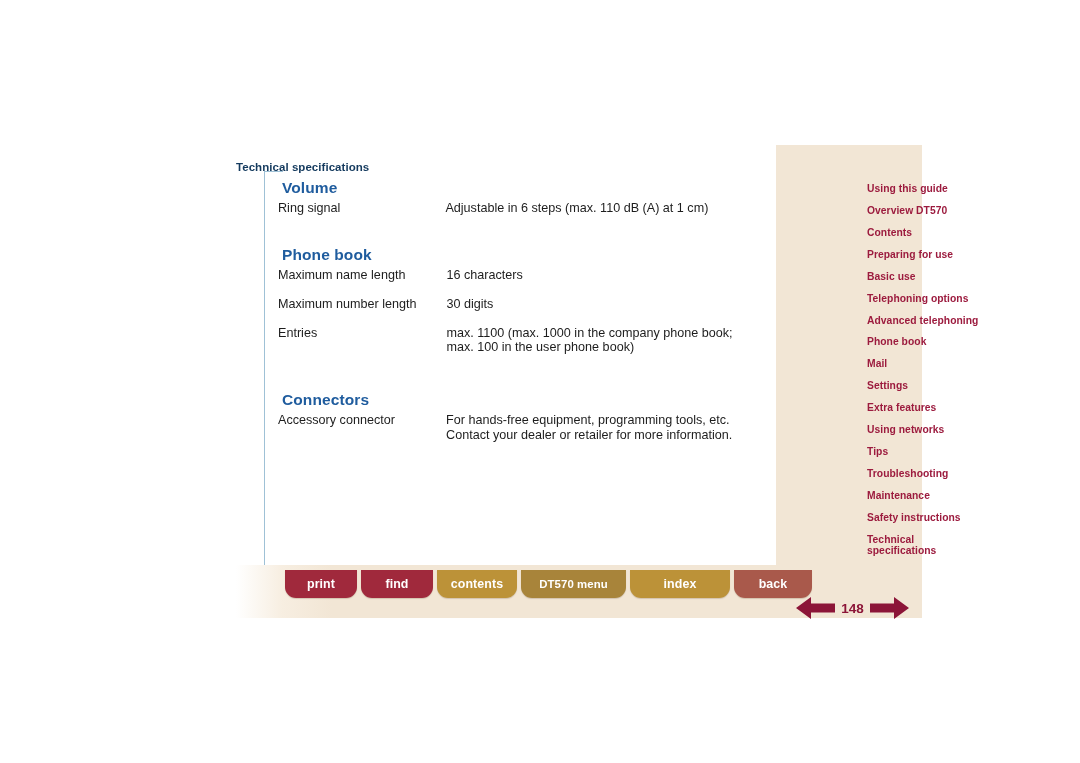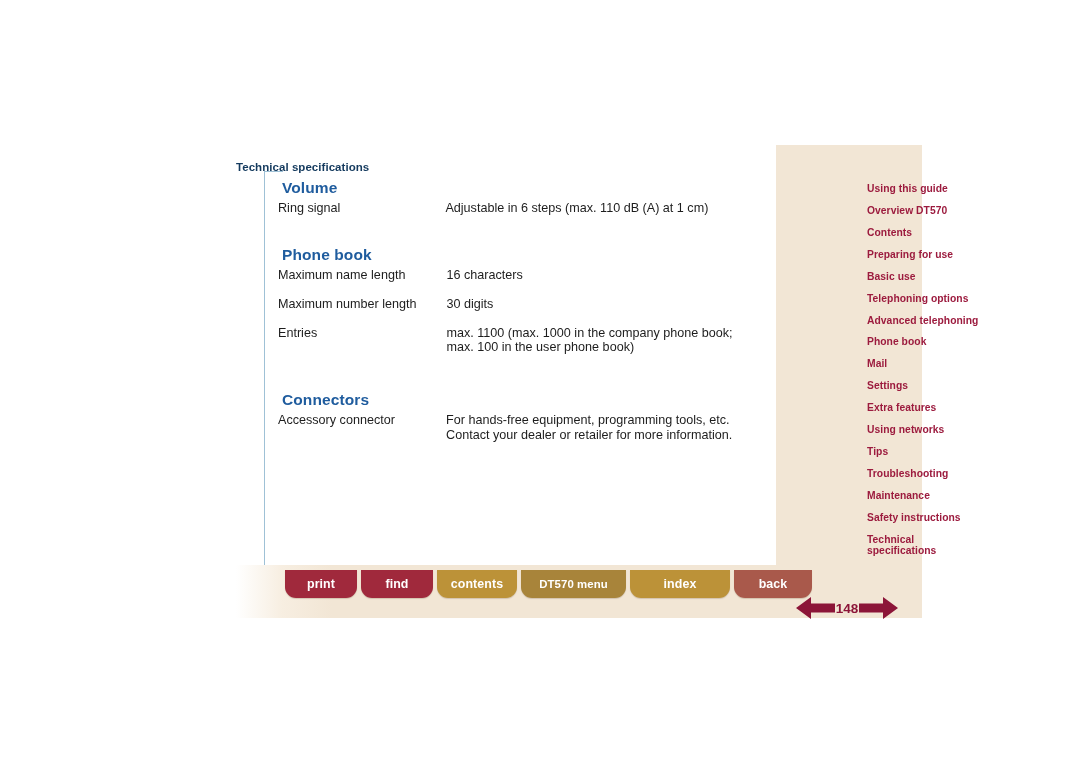--- a/index.html
+++ b/index.html
@@ -194,21 +194,21 @@
   .arrow {
     width: 39px;
     height: 28px;
     cursor: pointer;
     flex: 0 0 auto;
   }
   .page-num {
     font-size: 13.5px;
     font-weight: bold;
     color: #8c1538;
-    width: 24px;
+    width: 35px;
     text-align: center;
     flex: 0 0 auto;
   }
 </style>
 </head>
 <body>
 
 <div id="page">
 
   <div class="content-sheet"></div>

